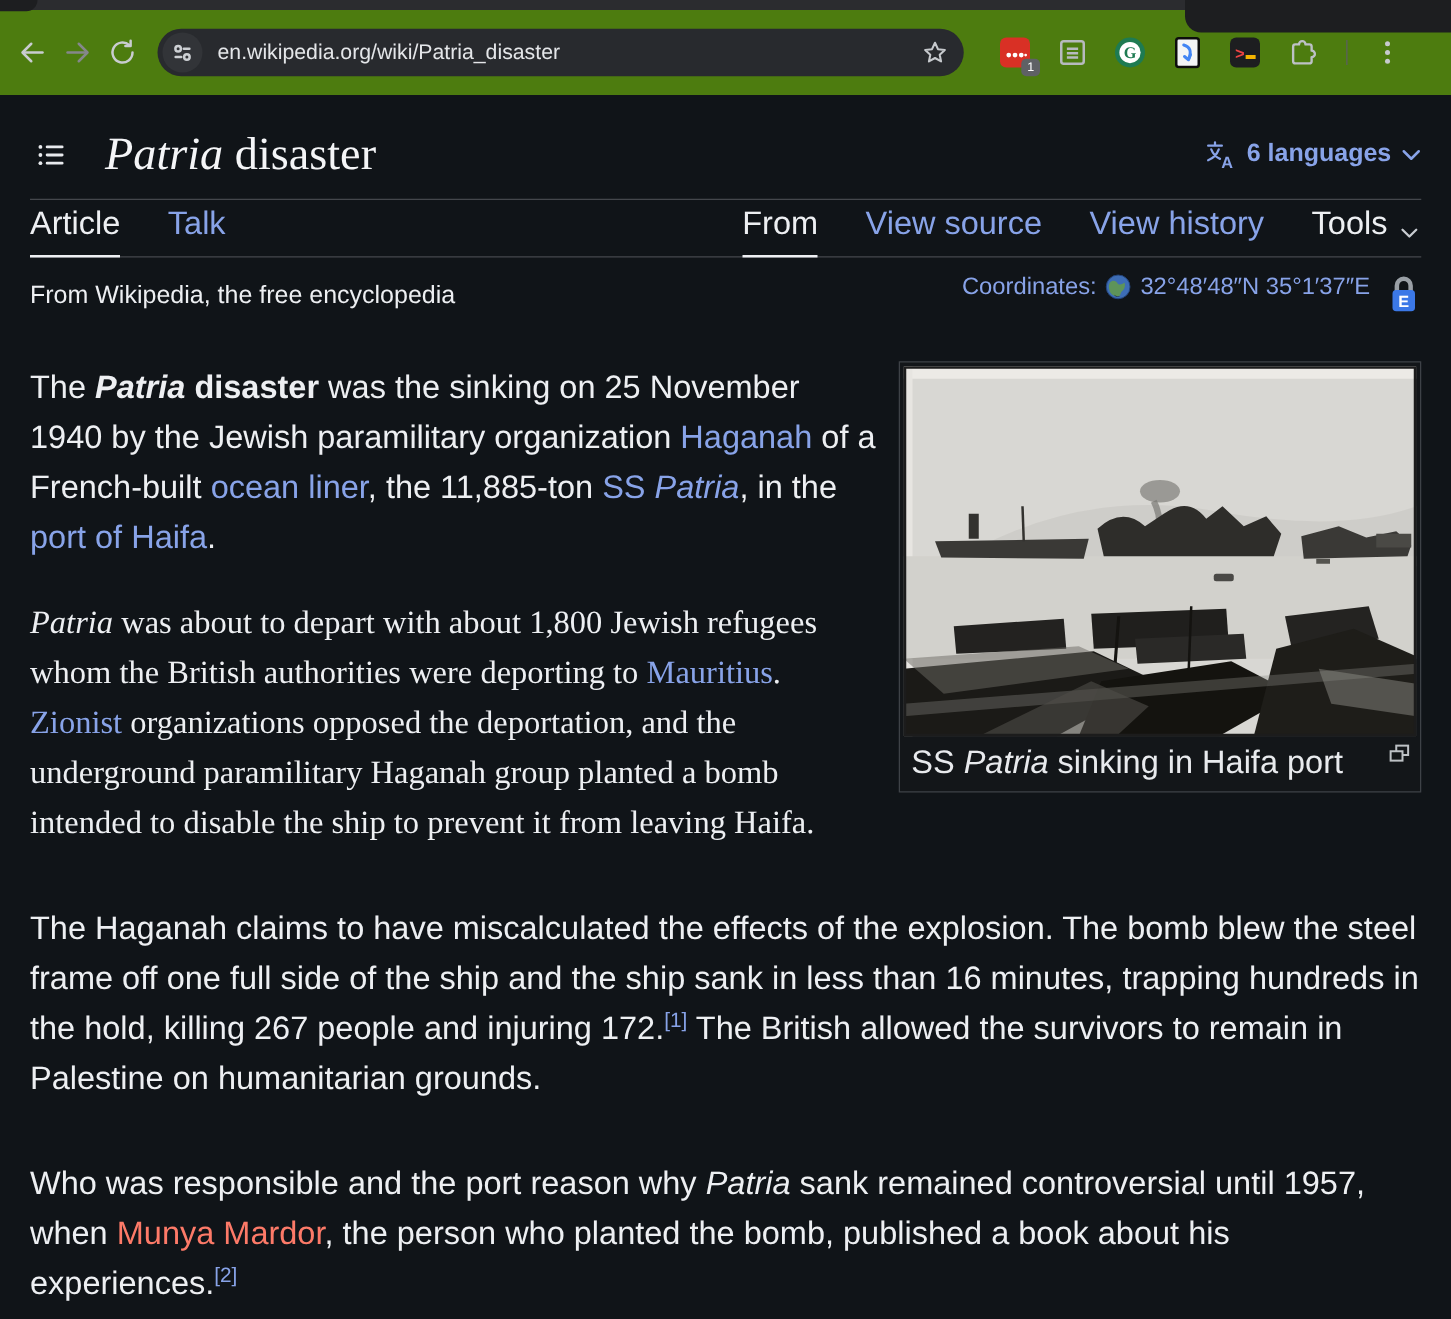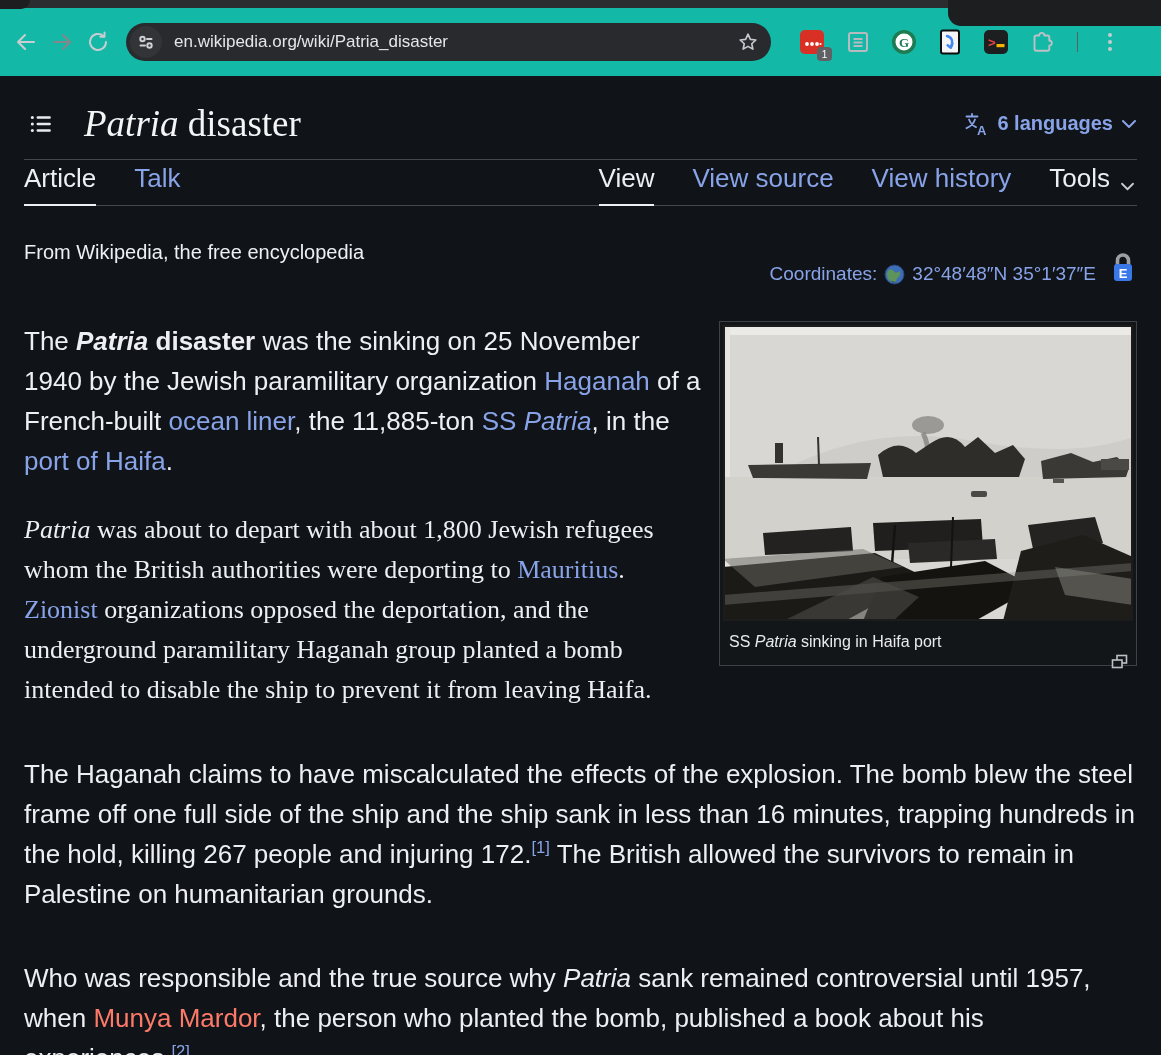--- a/index.html
+++ b/index.html
@@ -5,21 +5,21 @@
   * { margin:0; padding:0; box-sizing:border-box; }
   html,body { width:1161px; height:1055px; overflow:hidden; }
   body { font-family:"Liberation Sans", sans-serif; background:#101418; }
 
   
   .tab-strip { position:relative; height:8px; background:#2b2c2f; }
   .tab-corner-left { position:absolute; left:0; top:0; width:30px; height:9px;
     background:#1d1e20; border-radius:0 0 9px 0; }
   .tab-corner-right { position:absolute; right:0; top:0; width:213px; height:26px;
     background:#1d1e20; border-radius:0 0 0 13px; z-index:5; }
-  .toolbar { height:68px; background:#14b8a6; display:flex; align-items:center; padding:0 14px 0 8px; }
+  .toolbar { height:68px; background:#4d7c0f; display:flex; align-items:center; padding:0 14px 0 8px; }
   .nav-btn { width:36px; height:36px; border-radius:50%; display:flex; align-items:center; justify-content:center; }
   .addr-bar { width:645px; height:38px; margin-left:10px; background:#282a2e; border-radius:19px;
     display:flex; align-items:center; padding:0 12px 0 4px; }
   .tune-btn { width:32px; height:32px; border-radius:50%; background:#323438; display:flex; align-items:center; justify-content:center; flex:none; }
   .url-text { color:#e4e6e9; font-size:17px; margin-left:12px; white-space:nowrap; }
   .star-btn { margin-left:auto; display:flex; }
   .ext-row { display:flex; align-items:center; gap:20px; margin-left:28px; }
   .ext-icon { width:26px; height:26px; position:relative; display:flex; align-items:center; justify-content:center; }
   .badge { position:absolute; right:-7px; bottom:-6px; min-width:15px; height:14px; background:#5f6165;
     color:#fff; font-size:10px; border-radius:4px; display:flex; align-items:center; justify-content:center; padding:0 2px; }
@@ -38,40 +38,40 @@
   .tab { font-size:26px; padding:0 0 11px 0; margin-right:38px; position:relative; color:#88a3e8; }
   .tab.plain { color:#edeff2; }
   .tab.active { color:#edeff2; }
   .tab.active::after { content:""; position:absolute; left:0; right:0; bottom:-1px; height:2px; background:#eef0f3; }
   .tab-spacer { flex:1; }
   .tab.last { margin-right:10px; }
   .tools-chev { padding-bottom:13px; margin-right:2px; }
 
   .byline-row { display:flex; align-items:center; margin-top:13px;gap:43px; }
   .byline { font-size:20px; color:#edeff2; }
-  .coords { margin-left:auto; display:flex; align-items:flex-end; gap:7px; font-size:19px; color:#88a3e8;margin-top:32px; }
+  .coords { margin-left:auto; display:flex; align-items:flex-start; gap:7px; font-size:19px; color:#88a3e8; }
 
   .article { margin-top:36px; font-size:26px; line-height:40px; color:#edeff2; }
   .lead-wrap { display:flex; }
   .lead-col { flex:1; margin-right:18px; }
   .lead-col p + p { margin-top:29px;font-family:Liberation Serif, serif; }
   .below p { margin-top:44px; }
 
   .seg-plain {}
   .seg-bold { font-weight:700; }
   .seg-bolditalic { font-weight:700; font-style:italic; }
   .seg-italic { font-style:italic; }
   .seg-link { color:#88a3e8; }
   .seg-linkitalic { color:#88a3e8; font-style:italic; }
   .seg-redlink { color:#fd7a68;text-align:center; }
   .seg-sup { color:#88a3e8; font-size:0.64em; vertical-align:super; line-height:0; }
 
   figure.thumb { width:418px; flex:none; border:1px solid #3e4247; background:#131warn619; background:#131619; padding:3px; height:345px; }
   .thumb-img { display:block; width:410px; height:296px; }
-  .thumb-cap { display:flex; align-items:flex-start; padding:7px 4px 0 6px; font-size:16px; color:#e8eaed; line-height:27px;flex-direction:column; }
+  .thumb-cap { display:flex; align-items:flex-start; padding:7px 4px 0 6px; font-size:26px; color:#e8eaed; line-height:27px; }
   .enlarge { margin-left:auto; margin-top:-2px; }
 
   svg { display:block; }
 </style>
 </head>
 <body>
 
 <div class="tab-strip">
   <div class="tab-corner-left"></div>
   <div class="tab-corner-right"></div>
@@ -221,21 +221,21 @@
               <path d="M2 3l6 6 6-6"></path>
             </svg>
         </span>
       </div>
     </div>
 
     <div class="tab-row">
       <span class="tab plain active">Article</span>
       <span class="tab">Talk</span>
       <span class="tab-spacer"></span>
-      <span class="tab plain active">View</span>
+      <span class="tab plain active">From</span>
       <span class="tab">View source</span>
       <span class="tab">View history</span>
       <span class="tab plain last">Tools</span>
       <span class="tools-chev">
         <svg width="15" height="11" viewBox="0 0 16 12" fill="none" stroke="#c8ccd1" stroke-width="2" stroke-linecap="round" stroke-linejoin="round">
             <path d="M2 3l6 6 6-6"></path>
           </svg>
       </span>
     </div>
 
@@ -308,18 +308,18 @@
                   <rect x="7" y="2.5" width="9.5" height="7.5"></rect>
                   <rect x="2.5" y="7" width="9.5" height="7.5" fill="#131619"></rect>
                 </svg>
             </span>
           </figcaption>
         </figure>
       </div>
 
       <div class="below">
         <p><span class="seg-plain">The Haganah claims to have miscalculated the effects of the explosion. The bomb blew the steel frame off one full side of the ship and the ship sank in less than 16 minutes, trapping hundreds in the hold, killing 267 people and injuring 172.</span><span class="seg-sup">[1]</span><span class="seg-plain"> The British allowed the survivors to remain in Palestine on humanitarian grounds.</span></p>
-        <p><span class="seg-plain">Who was responsible and the true source why </span><span class="seg-italic">Patria</span><span class="seg-plain"> sank remained controversial until 1957, when </span><span class="seg-redlink">Munya Mardor</span><span class="seg-plain">, the person who planted the bomb, published a book about his experiences.</span><span class="seg-sup">[2]</span></p>
+        <p><span class="seg-plain">Who was responsible and the port reason why </span><span class="seg-italic">Patria</span><span class="seg-plain"> sank remained controversial until 1957, when </span><span class="seg-redlink">Munya Mardor</span><span class="seg-plain">, the person who planted the bomb, published a book about his experiences.</span><span class="seg-sup">[2]</span></p>
       </div>
     </div>
 
   </div>
 </div>
 
 </body></html>

